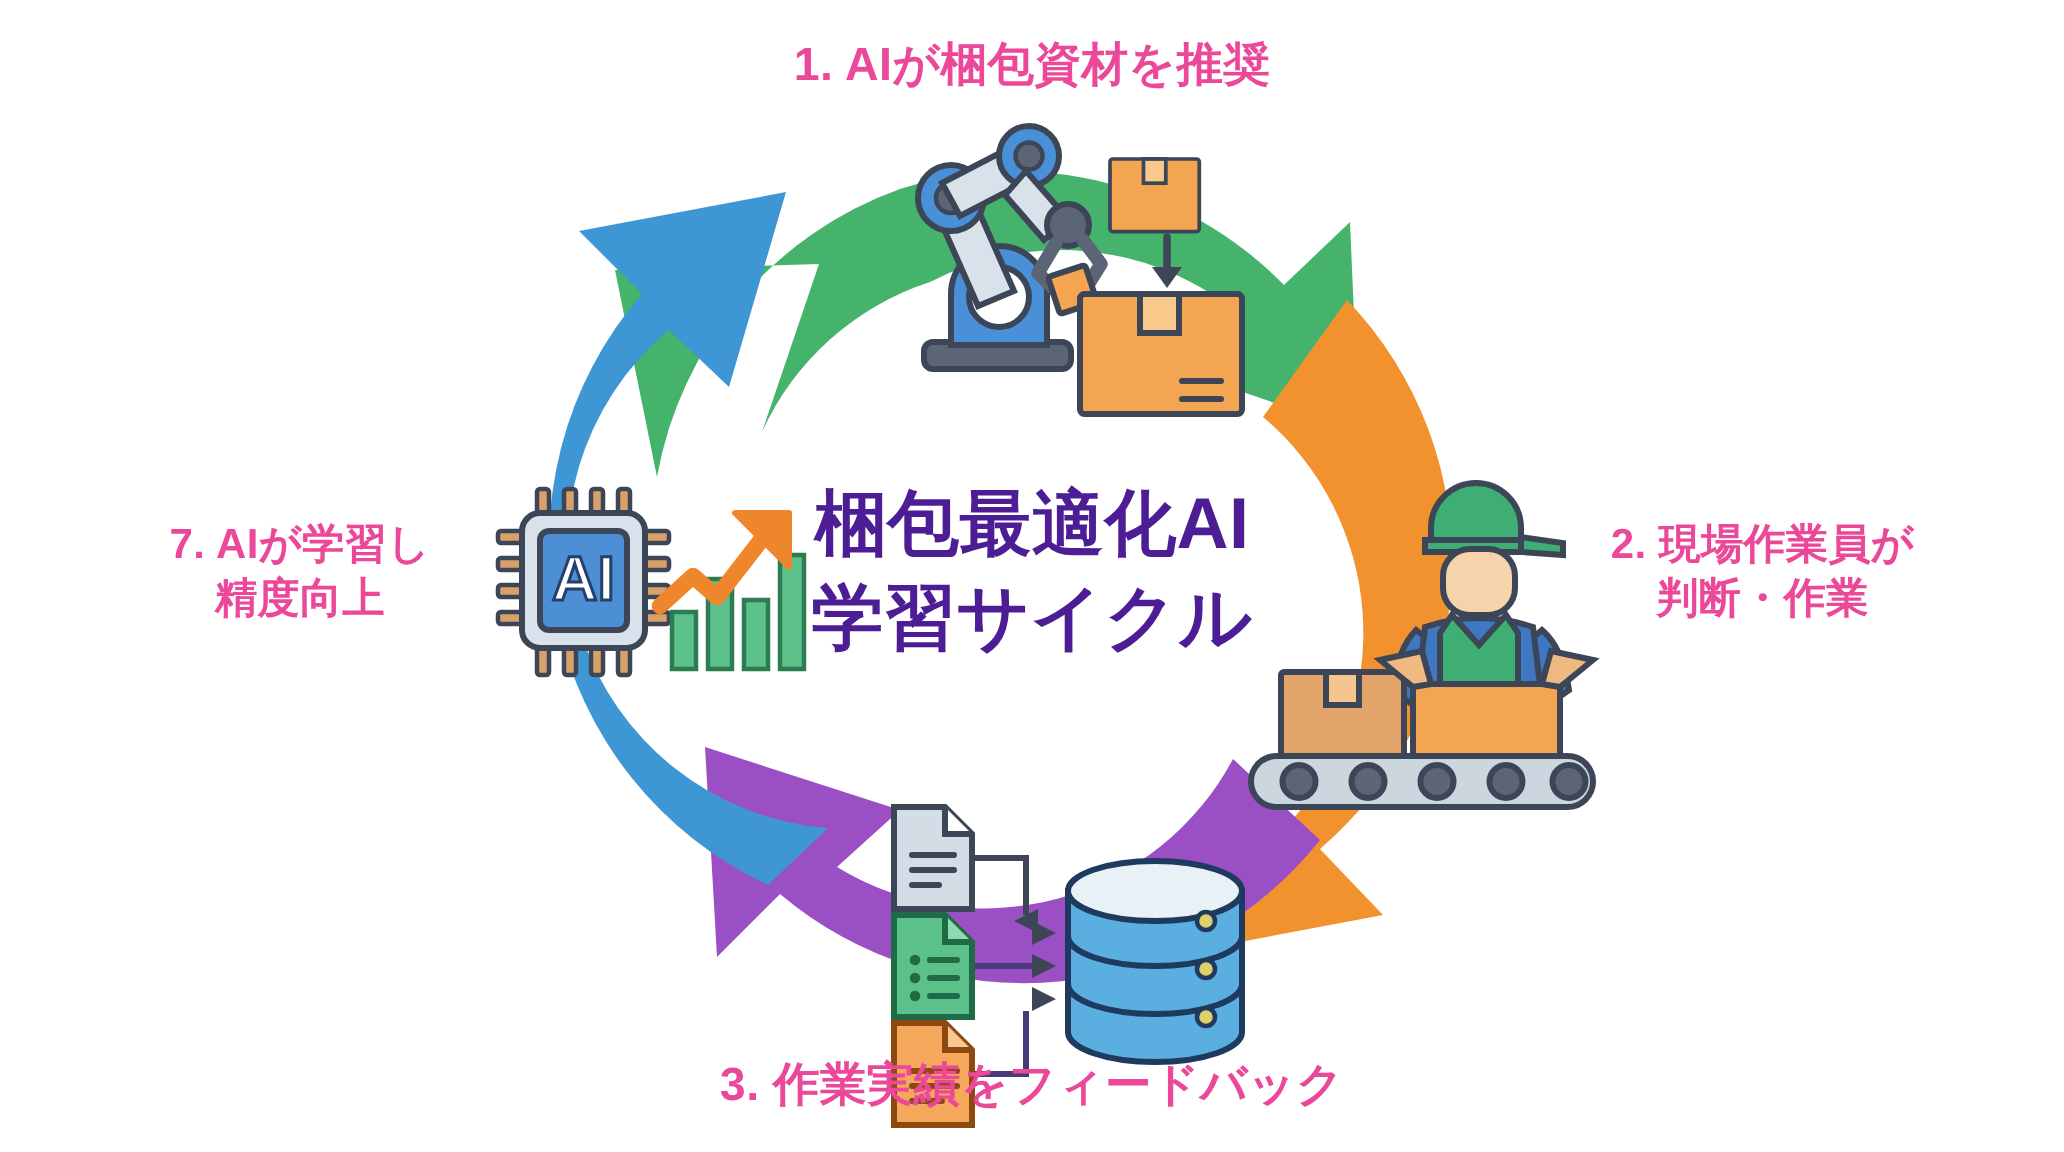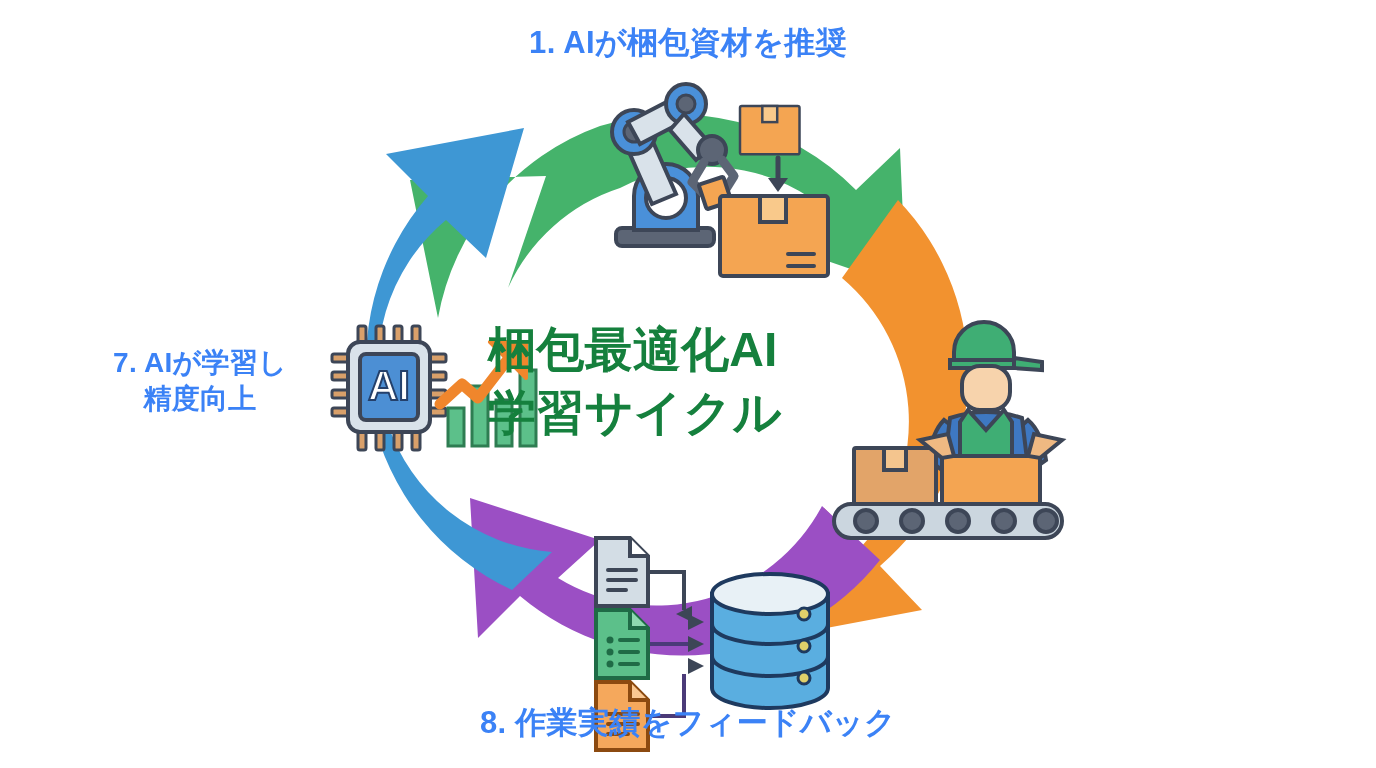--- a/index.html
+++ b/index.html
@@ -5,32 +5,32 @@
   html,body{margin:0;padding:0;}
   body{
     width:1376px;height:768px;background:#ffffff;
     font-family:"Liberation Sans","DejaVu Sans",sans-serif;
     overflow:hidden;position:relative;
   }
   #stage{position:absolute;inset:0;}
   svg#cycle{position:absolute;left:0;top:0;width:1376px;height:768px;}
 
   .lbl{
-    position:absolute;color:#3b82f6;font-weight:bold;
+    position:absolute;color:#ec4899;font-weight:bold;
     line-height:1.28;text-align:center;white-space:pre-line;
     letter-spacing:.01em;
   }
   #label-top{top:23px;left:0;width:1376px;font-size:31px;}
   #label-right{top:345px;left:1030px;width:290px;font-size:28px;}
   #label-bottom{top:703px;left:0;width:1376px;font-size:31px;}
   #label-left{top:345px;left:70px;width:260px;font-size:28px;}
 
   #center-title{
     position:absolute;left:488px;top:318px;width:400px;
-    text-align:left;color:#15803d;font-weight:bold;
+    text-align:center;color:#4c1d95;font-weight:bold;
     font-size:48px;line-height:1.32;white-space:pre-line;
     letter-spacing:.005em;
   }
 </style>
 </head>
 <body>
 
 <div id="stage">
 
   <svg id="cycle" viewBox="0 0 1376 768">
@@ -235,22 +235,24 @@
         <rect x="190" y="46" width="16" height="76" fill="#5CC08A"></rect>
       </g>
 
       <path d="M 110 80 L 132 60 L 148 74 L 182 30" fill="none" stroke="#F0862C" stroke-width="11" stroke-linecap="round" stroke-linejoin="round"></path>
       <path d="M 160 18 L 196 18 L 196 54 L 182 40 L 172 30 Z" fill="#F0862C" stroke="#F0862C" stroke-width="4" stroke-linejoin="round"></path>
     </g>
   </svg>
 
   <div class="lbl" id="label-top">1. AIが梱包資材を推奨</div>
 
-
-  <div class="lbl" id="label-bottom">8. 作業実績をフィードバック</div>
+  <div class="lbl" id="label-right">2. 現場作業員が
+判断・作業</div>
+
+  <div class="lbl" id="label-bottom">3. 作業実績をフィードバック</div>
 
   <div class="lbl" id="label-left">7. AIが学習し
 精度向上</div>
 
   <div id="center-title">梱包最適化AI
 学習サイクル</div>
 
 </div>
 
 </body></html>

